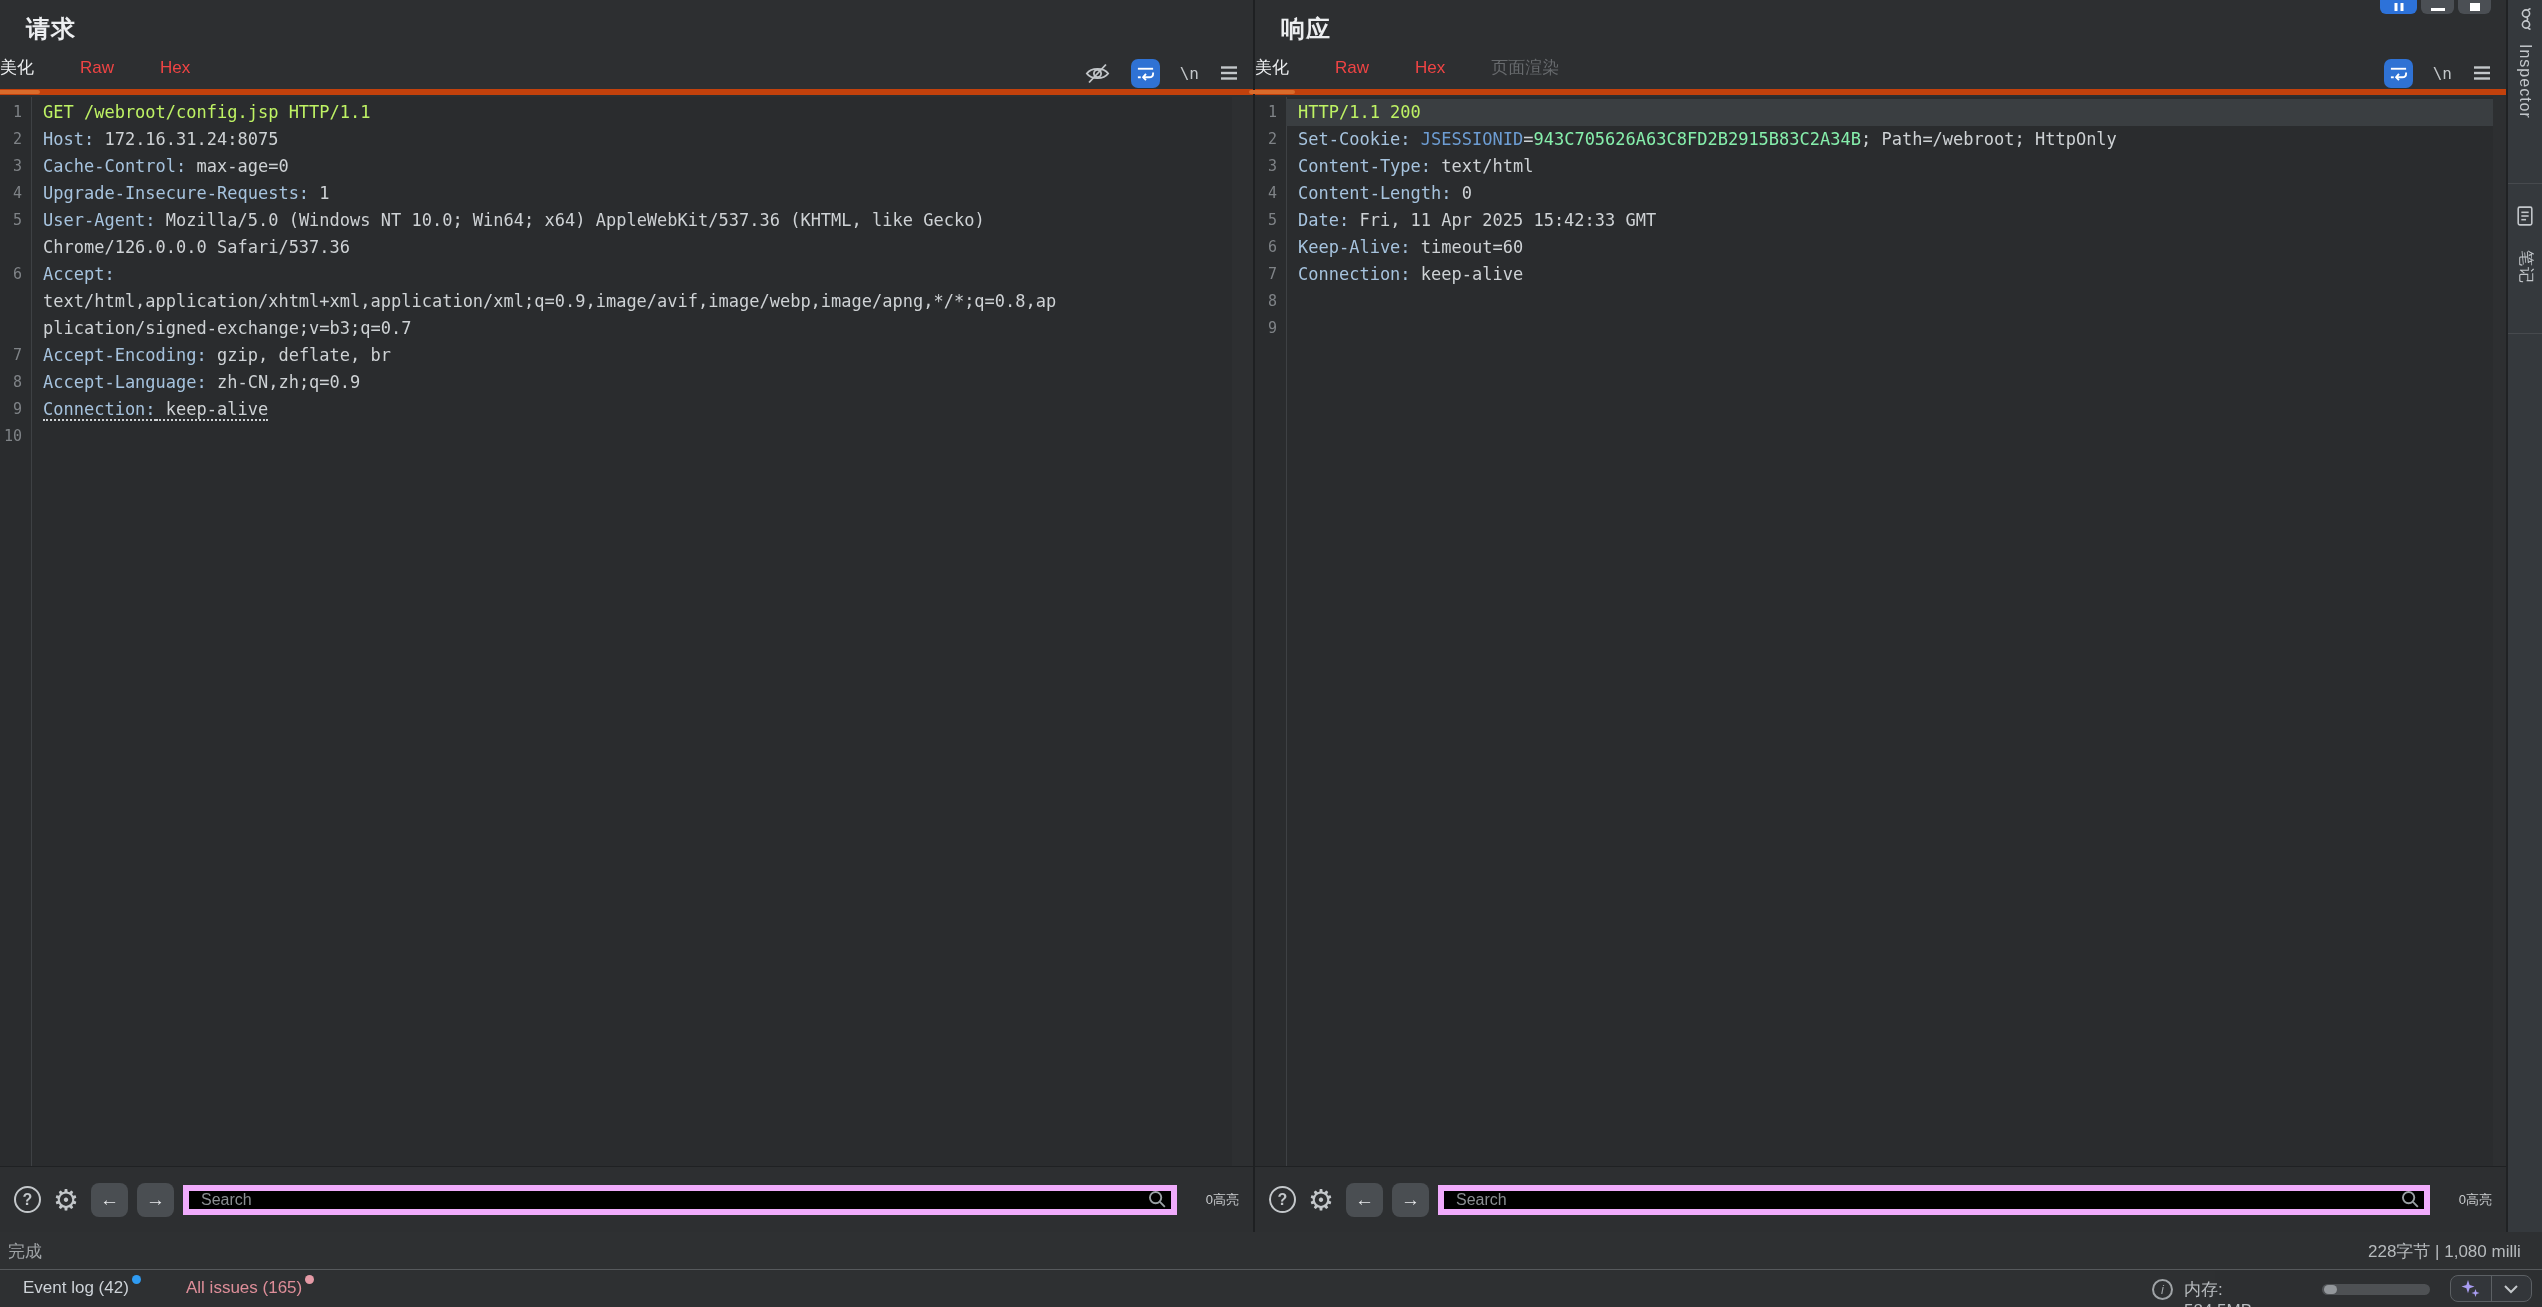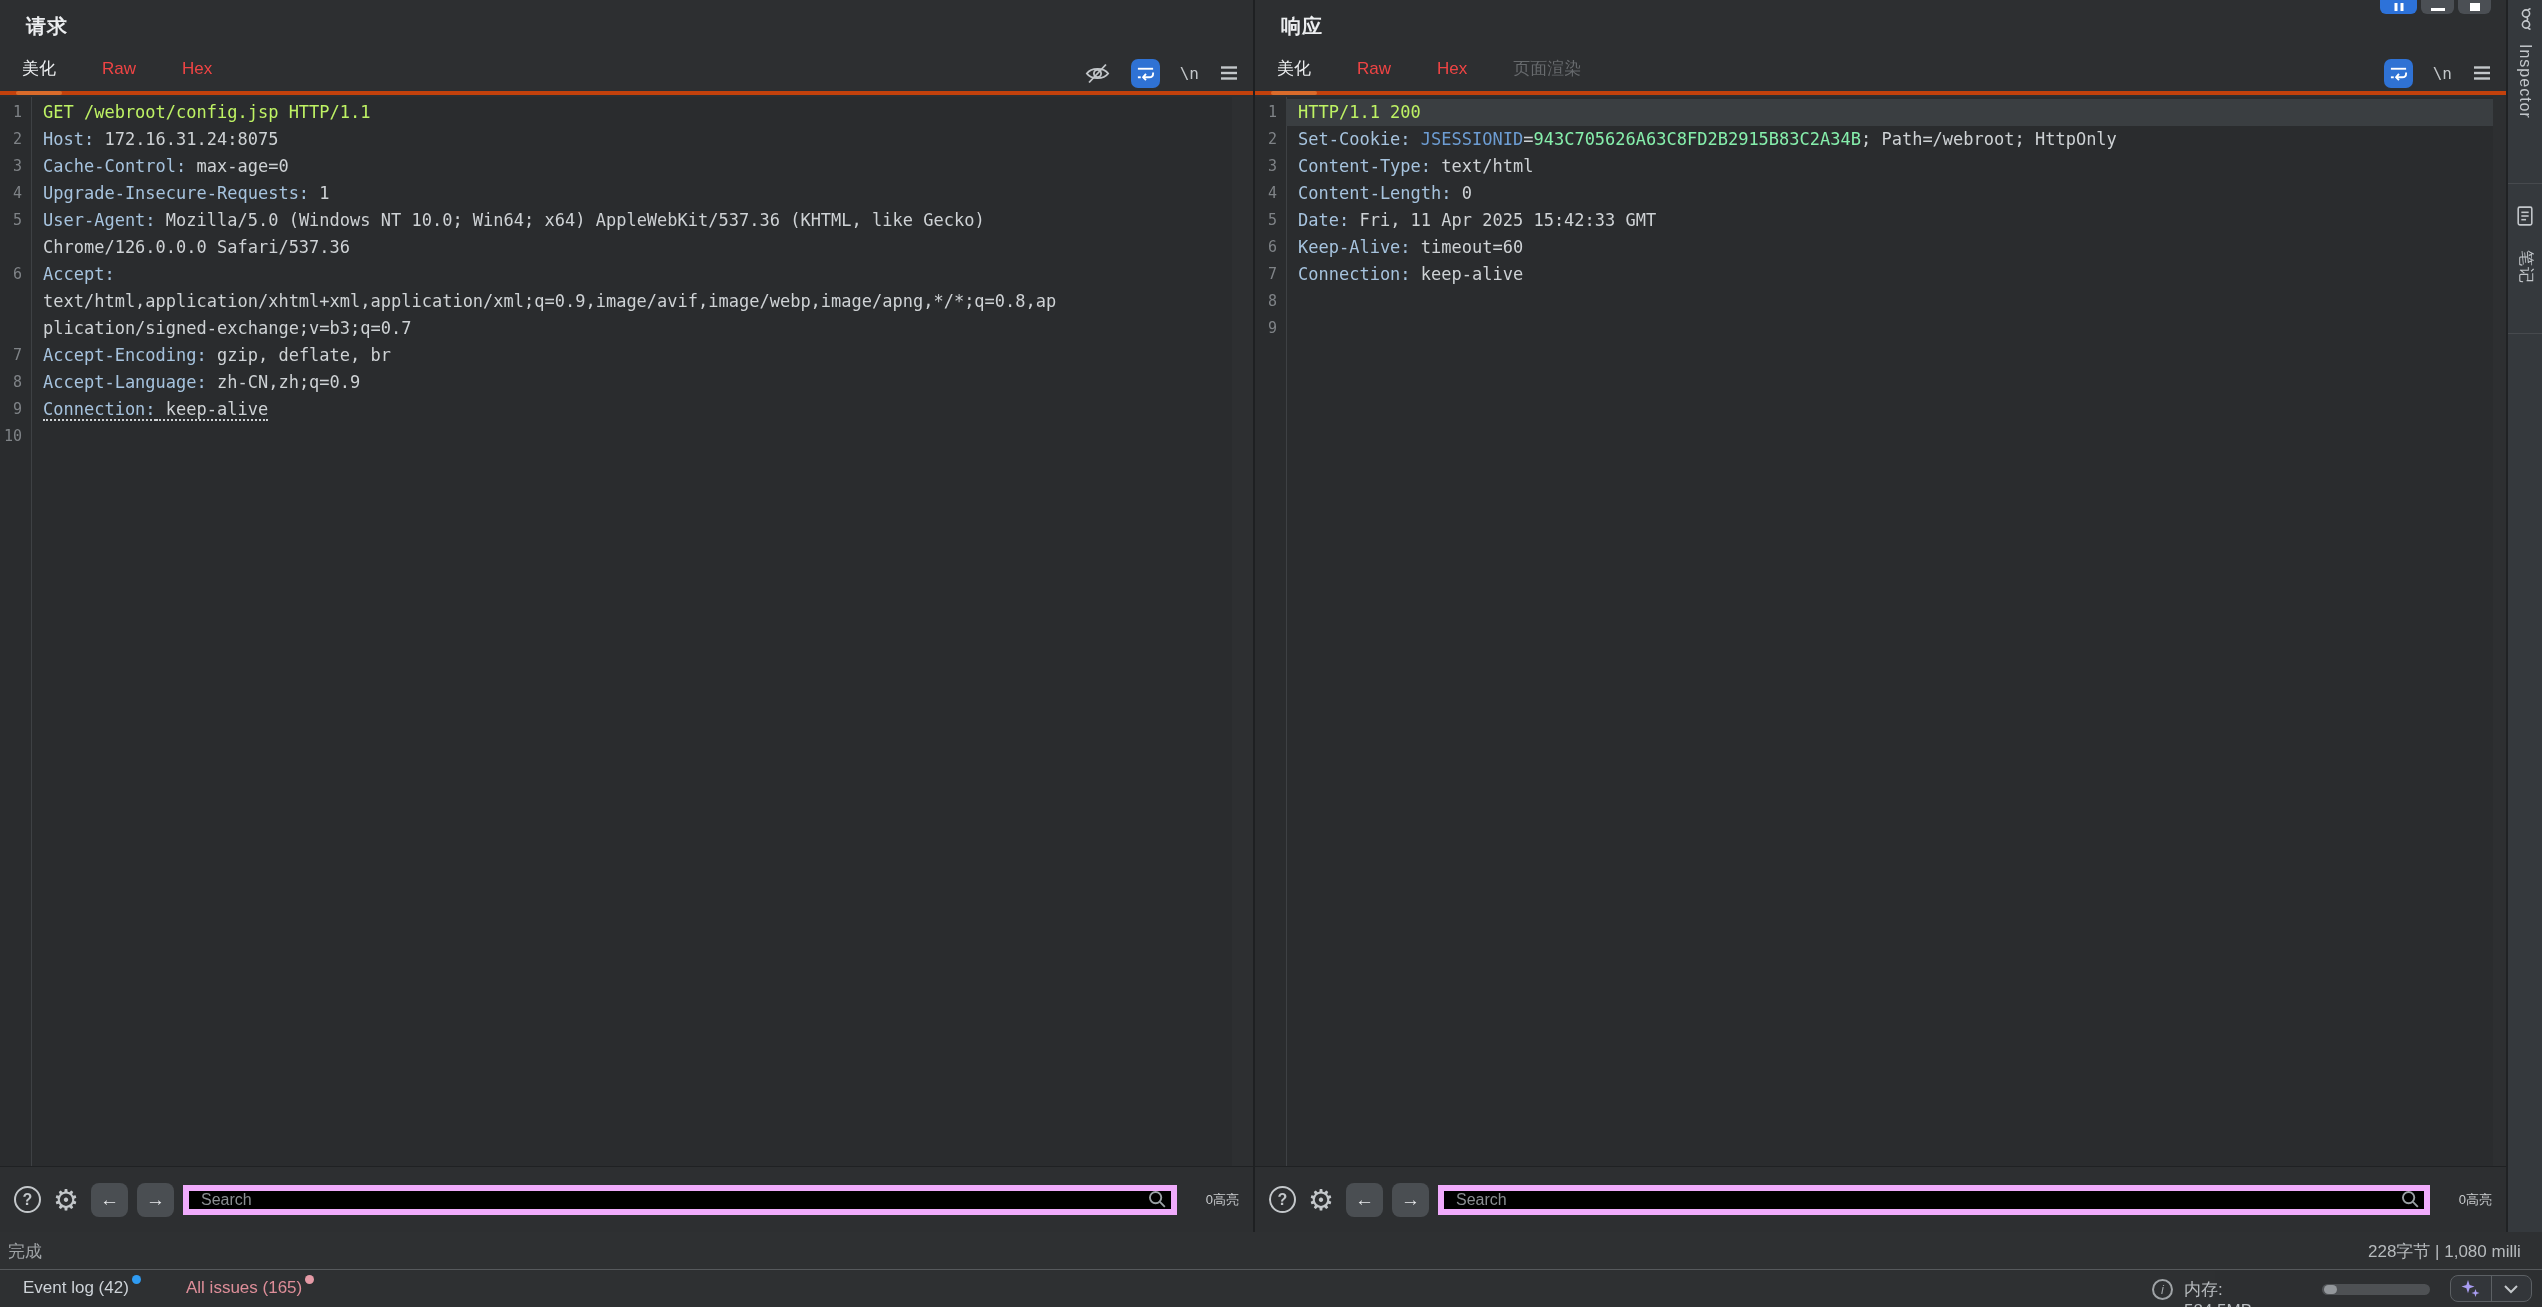--- a/index.html
+++ b/index.html
@@ -5,23 +5,23 @@
   html,body{margin:0;padding:0;background:#1f2123;}
   .app{position:relative;width:2542px;height:1307px;background:#2d2f31;overflow:hidden;
        font-family:"Liberation Sans","DejaVu Sans",sans-serif;-webkit-font-smoothing:antialiased;}
 
   
   .panel{position:absolute;top:0;height:1232px;background:#2d2f31;}
   #req-panel{left:0;width:1253px;}
   #resp-panel{left:1255px;width:1251px;}
   .v-divider{position:absolute;left:1253px;top:0;width:2px;height:1232px;background:#1e2022;}
 
-  .panel-title{position:absolute;left:26px;top:13px;font-size:20px;font-weight:bold;color:#eceef0;letter-spacing:1px;}
-  .tabbar{position:absolute;left:0;right:0;top:50px;height:45px;border-bottom:4px solid #c2410c;
-          display:flex;align-items:center;padding-left:22px;box-sizing:border-box;}
+  .panel-title{position:absolute;left:26px;top:13px;font-size:24px;font-weight:bold;color:#eceef0;letter-spacing:1px;}
+  .tabbar{position:absolute;left:0;right:0;top:50px;height:45px;border-bottom:6px solid #c2410c;
+          display:flex;align-items:center;box-sizing:border-box;}
   .tab{font-size:17px;color:#ef4444;margin-right:46px;height:45px;line-height:42px;position:relative;white-space:nowrap;}
   .tab.selected{color:#eceef0;}
   .tab.selected::after{content:"";position:absolute;left:-6px;right:-6px;bottom:-2px;height:4px;background:#d96b2b;border-radius:2px;}
   .tab.disabled{color:#676a6d;}
 
   .toolbar{position:absolute;top:53px;right:14px;height:40px;display:flex;align-items:center;gap:20px;}
   .icon-btn{display:flex;align-items:center;justify-content:center;color:#c3c7ca;}
   .wrap-btn{width:29px;height:29px;background:#2f72d4;border-radius:7px;}
   .nl-label{font:16px "DejaVu Sans Mono",monospace;color:#c3c7ca;}
 

